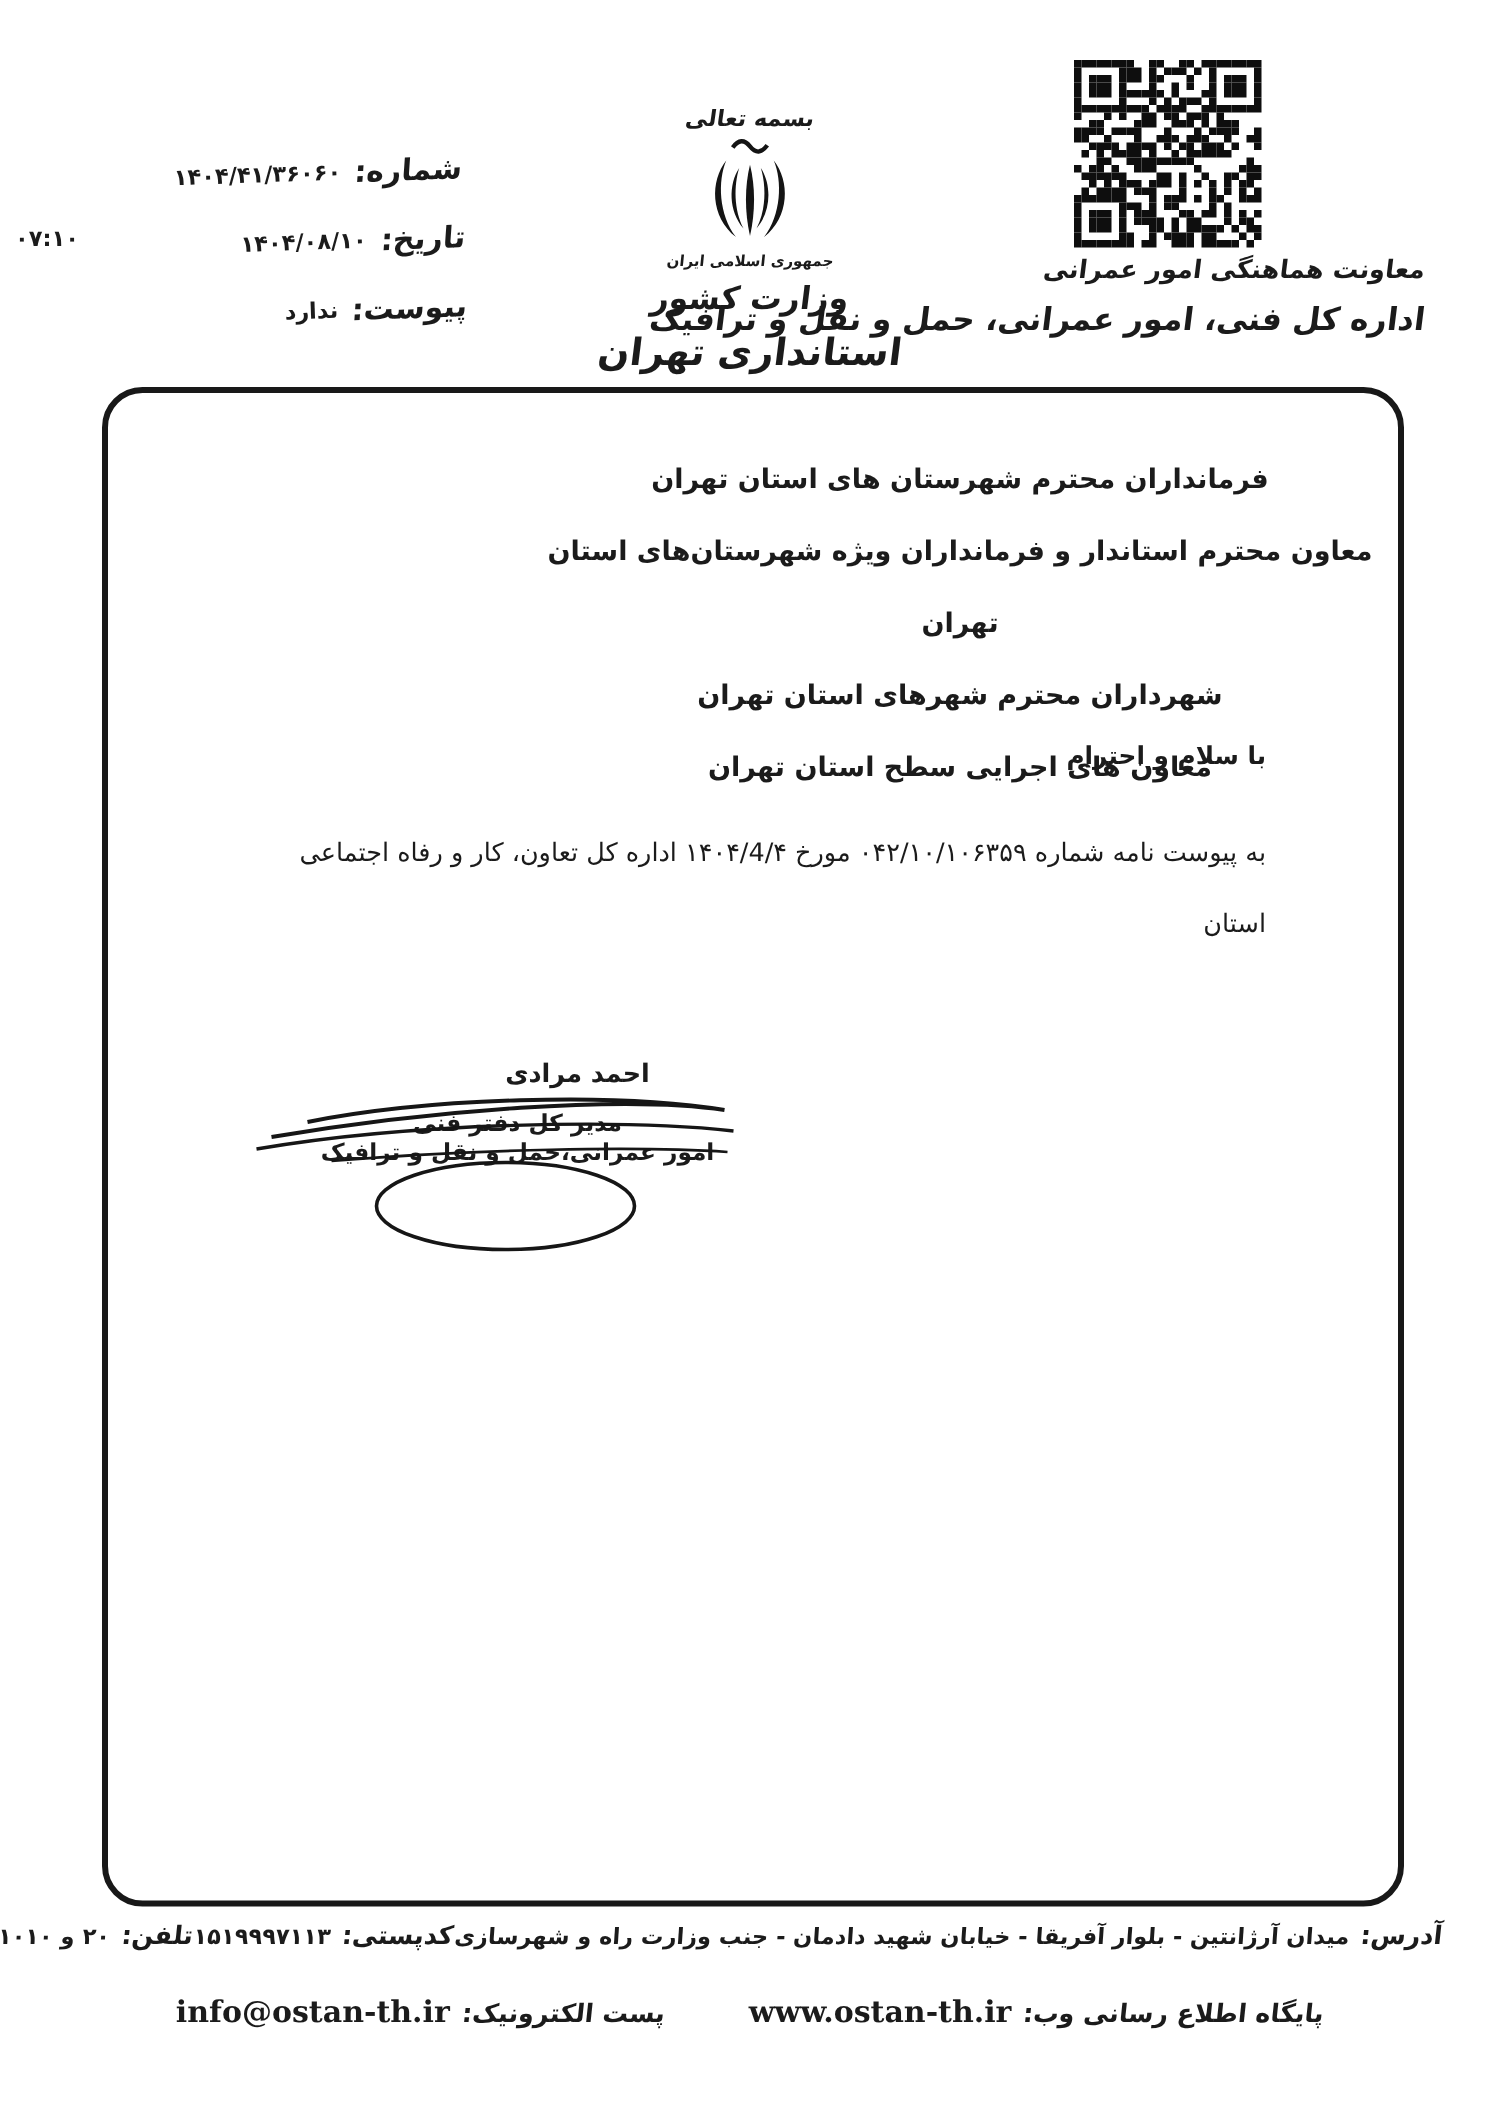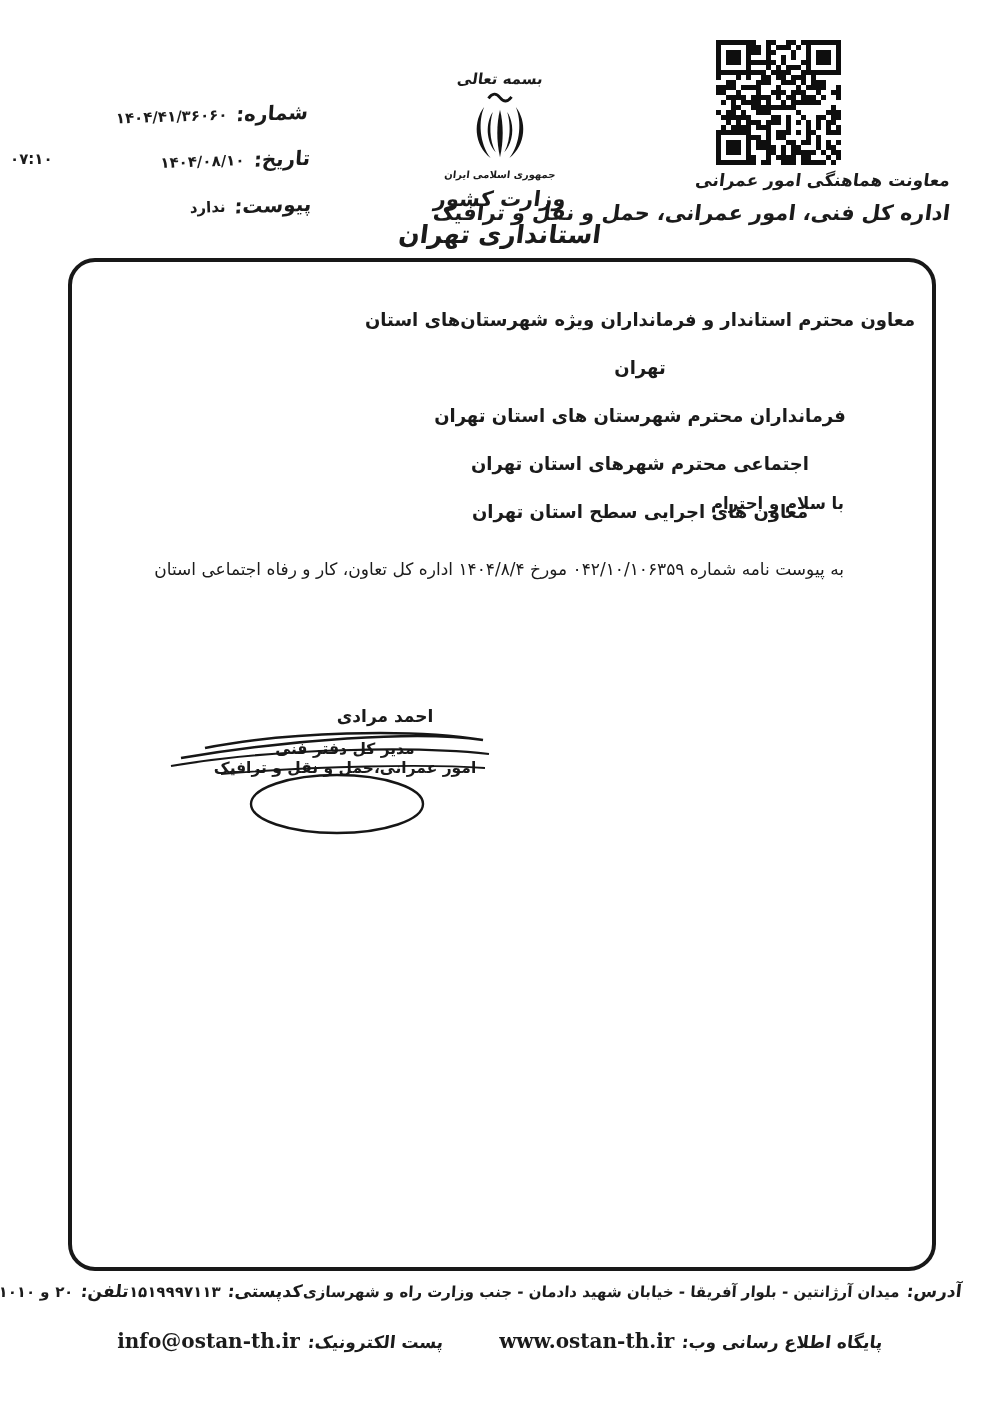--- a/index.html
+++ b/index.html
@@ -467,30 +467,30 @@
       <i style="left:115px;top:120px"></i>
     </div>
   <div class="dept">
     <div class="dept-l1">معاونت هماهنگی امور عمرانی</div>
     <div class="dept-l2">اداره کل فنی، امور عمرانی، حمل و نقل و ترافیک</div>
   </div>
 
   <div class="letter-box">
 
     <div class="recipients">
+      <div>فرمانداران محترم شهرستان های استان تهران</div>
       <div>معاون محترم استاندار و فرمانداران ویژه شهرستان‌های استان تهران</div>
-      <div>فرمانداران محترم شهرستان های استان تهران</div>
-      <div>اجتماعی محترم شهرهای استان تهران</div>
+      <div>شهرداران محترم شهرهای استان تهران</div>
       <div>معاون های اجرایی سطح استان تهران</div>
     </div>
 
     <div class="salutation">با سلام و احترام</div>
 
     <div class="body-text">
-      <div>به پیوست نامه شماره ۰۴۲/۱۰/۱۰۶۳۵۹ مورخ ۱۴۰۴/۸/۴ اداره کل تعاون، کار و رفاه اجتماعی استان</div>
+      <div>به پیوست نامه شماره ۰۴۲/۱۰/۱۰۶۳۵۹ مورخ ۱۴۰۴/4/۴ اداره کل تعاون، کار و رفاه اجتماعی استان</div>
     </div>
 
     <div class="sig">
       <div class="sig-name">احمد مرادی</div>
       <svg class="sig-scribble" width="336" height="118" viewBox="0 0 336 118">
         <path d="M40 26 C120 10 245 6 318 18 C252 8 122 18 16 36" fill="none" stroke="#161616" stroke-width="2.6"></path>
         <path d="M6 44 C112 26 252 24 324 32" fill="none" stroke="#161616" stroke-width="2.2"></path>
         <path d="M56 52 C152 44 262 42 320 46" fill="none" stroke="#161616" stroke-width="1.8"></path>
         <ellipse cx="172" cy="82" rx="86" ry="29" fill="none" stroke="#161616" stroke-width="2.4"></ellipse>
       </svg>

